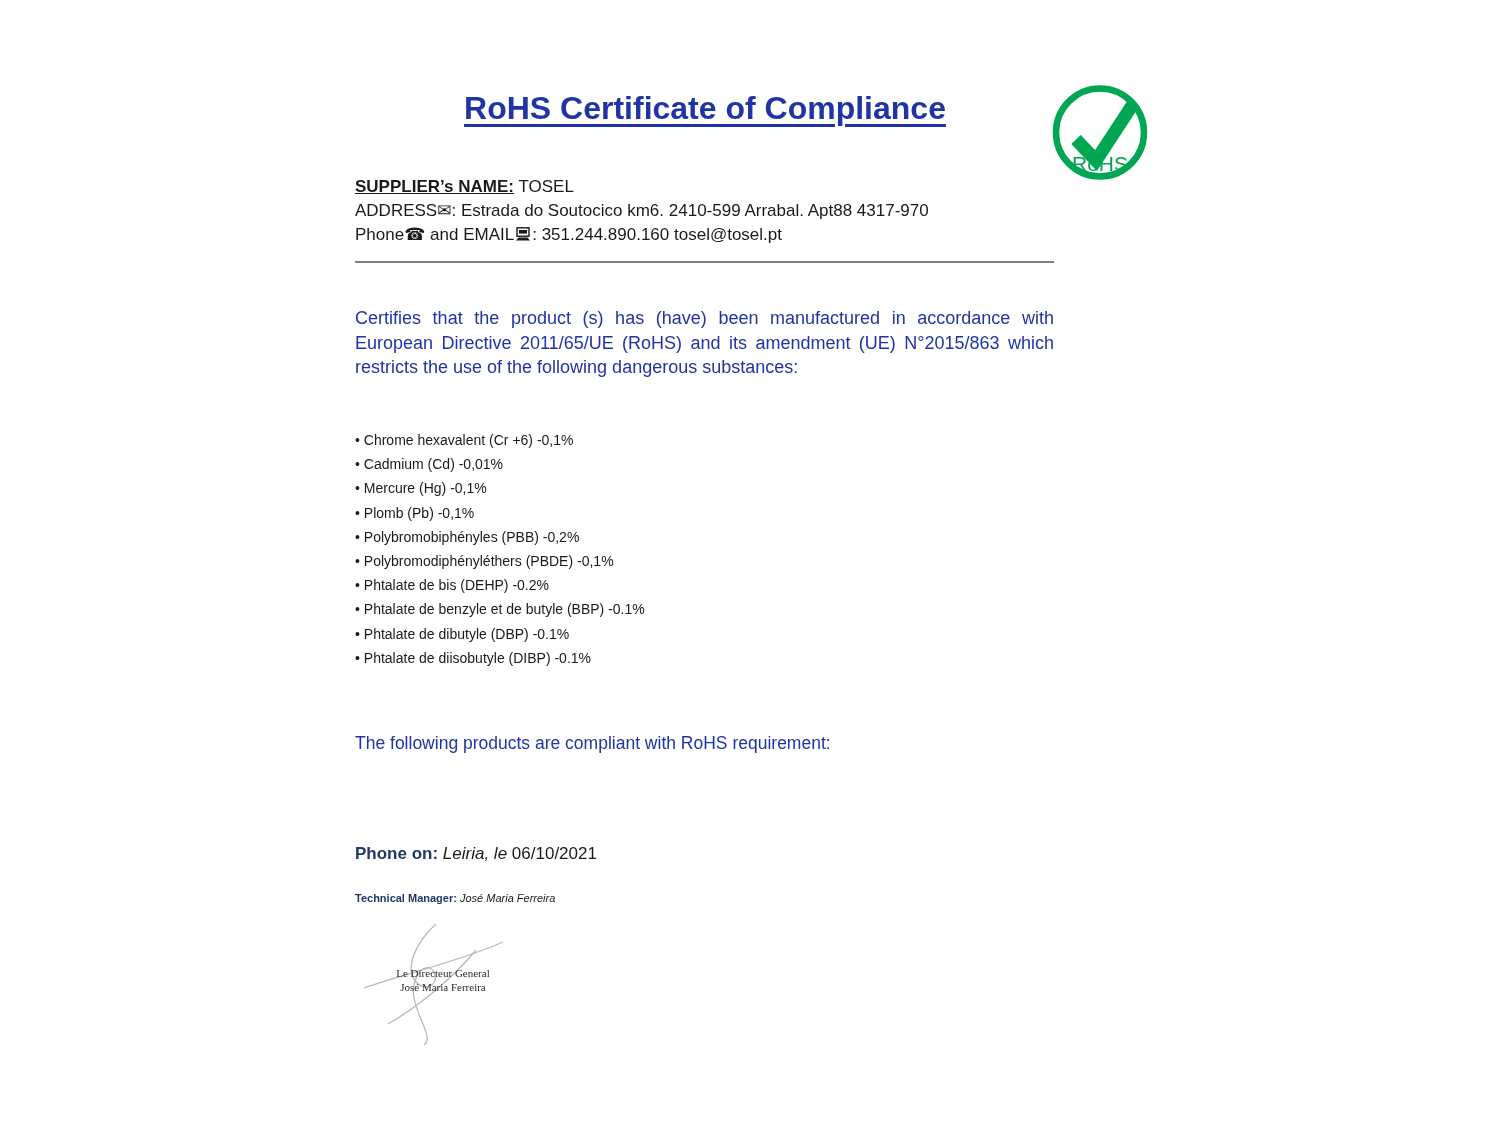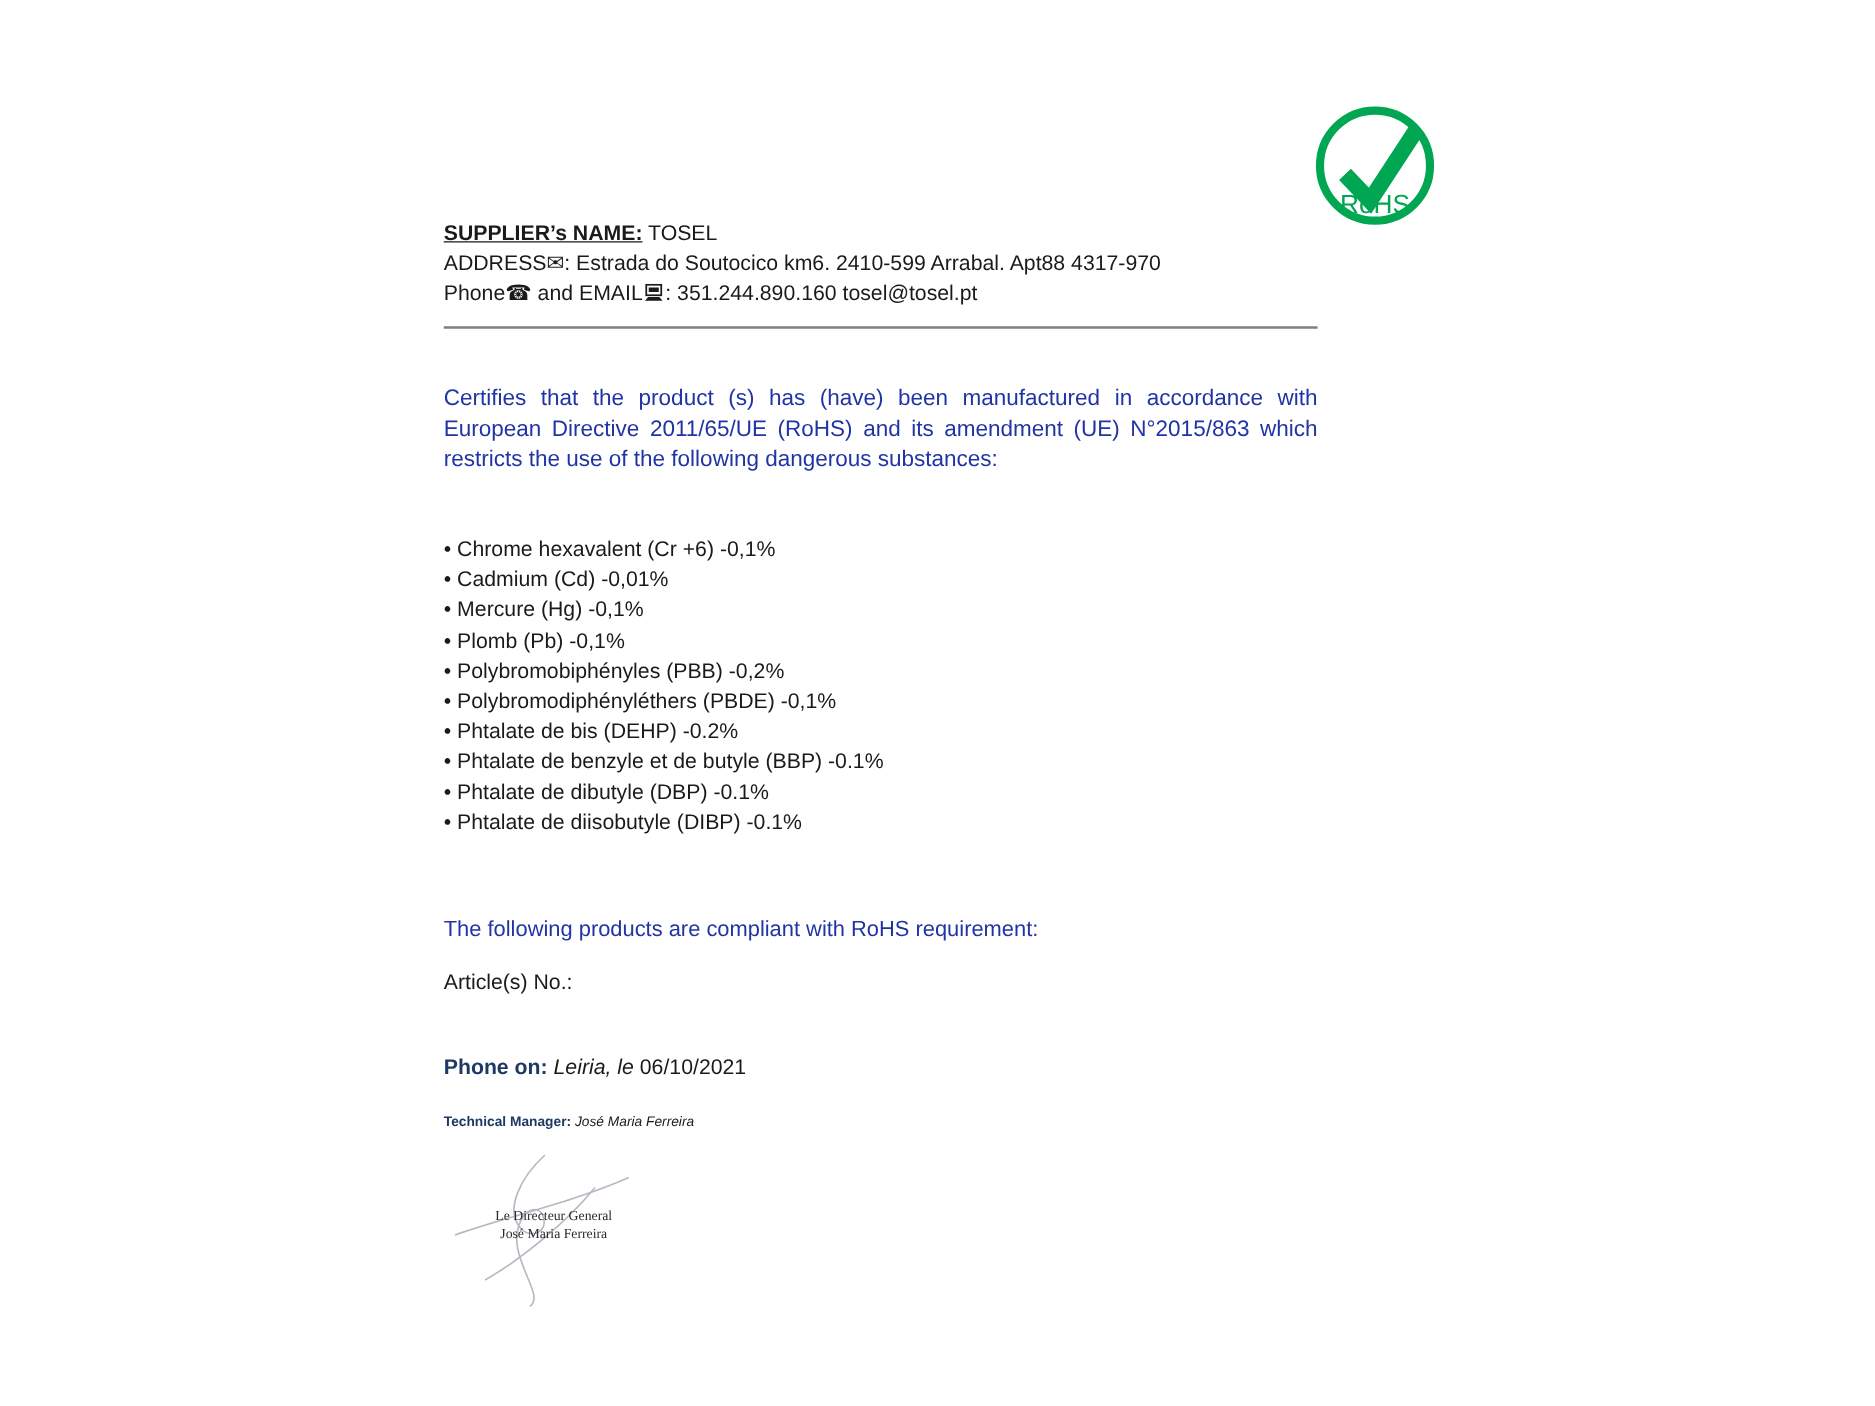--- a/index.html
+++ b/index.html
@@ -52,21 +52,21 @@
   .cert-par {
     position: absolute; left: 355px; top: 306px; width: 699px;
     margin: 0;
     color: var(--accent-blue);
     font-size: 18px; line-height: 24.5px;
     text-align: justify;
   }
 
   .substances {
     position: absolute; left: 355px; top: 428px; width: 699px;
-    font-size: 17px; line-height: 24.2px;
+    font-size: 14px; line-height: 24.2px;
   }
   .substance::before { content: "• "; }
 
   .compliance {
     position: absolute; left: 355px; top: 733px; width: 699px; margin: 0;
     color: var(--accent-blue); font-size: 17.5px;
   }
   .article-line {
     position: absolute; left: 355px; top: 776px; width: 699px; margin: 0;
     font-size: 17px;
@@ -92,20 +92,21 @@
     text-align: center;
     font-family: "Liberation Serif", serif;
     font-size: 11px; line-height: 14px; color: #2a2a2a;
   }
 </style>
 </head>
 <body>
 
 <div class="page">
 
+  <h1 class="title">RoHS Certificate of Compliance</h1>
 
   <div class="rohs-logo">
     <svg width="100" height="105" viewBox="0 0 100 104">
       <circle class="rohs-circle" cx="50" cy="50" r="44"></circle>
       <path class="rohs-check" d="M26 57 L46 78 L84 20"></path>
       <text class="rohs-text" x="50" y="88" text-anchor="middle">RoHS</text>
     </svg>
   </div>
 
   <div class="supplier-block">
@@ -132,21 +133,20 @@
     <div class="substance">Polybromobiphényles (PBB) -0,2%</div>
     <div class="substance">Polybromodiphényléthers (PBDE) -0,1%</div>
     <div class="substance">Phtalate de bis (DEHP) -0.2%</div>
     <div class="substance">Phtalate de benzyle et de butyle (BBP) -0.1%</div>
     <div class="substance">Phtalate de dibutyle (DBP) -0.1%</div>
     <div class="substance">Phtalate de diisobutyle (DIBP) -0.1%</div>
   </div>
 
   <p class="compliance">The following products are compliant with RoHS requirement:</p>
 
-  <p class="article-line">Article(s) No.:</p>
 
   <p class="made-on"><span class="bold-navy">Phone on:</span>
     <span class="italic">Leiria, le</span>
     <span>06/10/2021</span></p>
 
   <p class="tech-manager"><span class="bold-navy">Technical Manager:</span>
     <span class="italic">José Maria Ferreira</span></p>
 
   <div class="signature">
     <svg class="sig-svg" width="150" height="125" viewBox="0 0 150 125">

